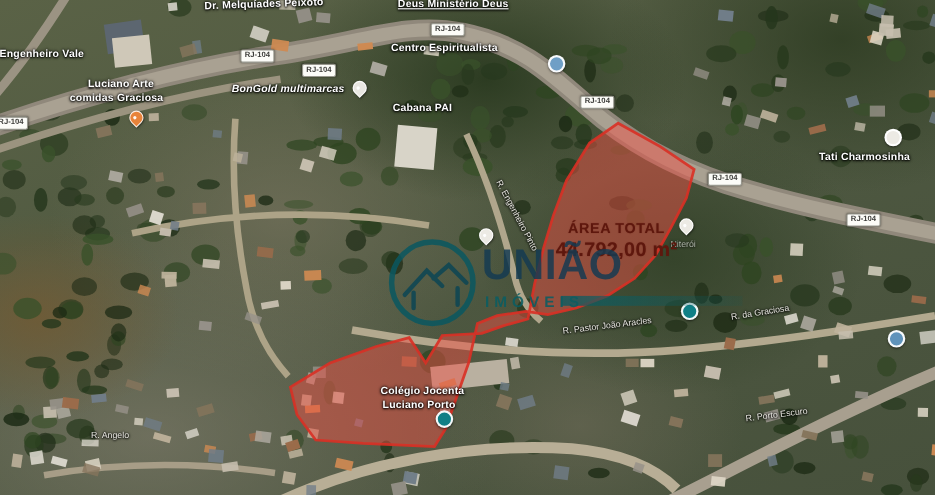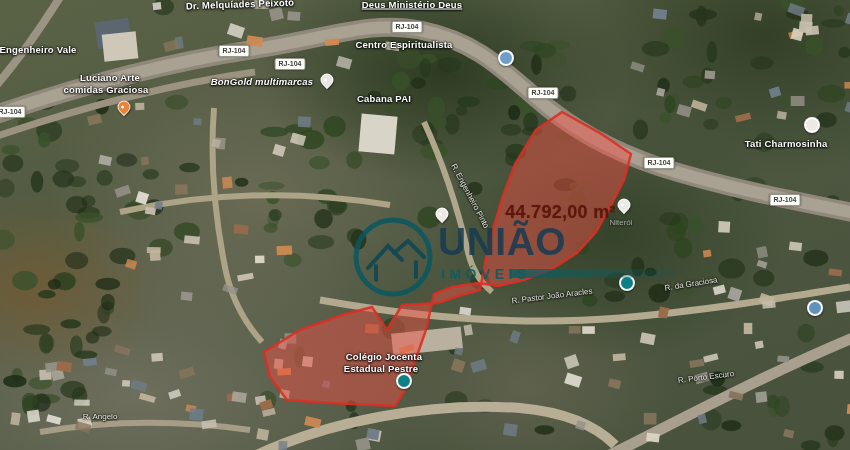--- a/index.html
+++ b/index.html
@@ -433,22 +433,22 @@
       <span class="map-label" style="left: 412px; top: 4px; transform: translate(-50%, -50%) rotate(0deg); text-decoration: underline;">Deus Ministério Deus</span>
       <span class="map-label" style="left: 38px; top: 49px; transform: translate(-50%, -50%) rotate(0deg);">Engenheiro Vale</span>
       <span class="map-label" style="left: 110px; top: 77px; transform: translate(-50%, -50%) rotate(0deg);">Luciano Arte</span>
       <span class="map-label" style="left: 106px; top: 89px; transform: translate(-50%, -50%) rotate(0deg);">comidas Graciosa</span>
       <span class="map-label" style="left: 262px; top: 81px; transform: translate(-50%, -50%) rotate(0deg); font-style: italic;">BonGold multimarcas</span>
       <span class="map-label" style="left: 404px; top: 44px; transform: translate(-50%, -50%) rotate(0deg);">Centro Espiritualista</span>
       <span class="map-label" style="left: 384px; top: 73px; transform: translate(-50%, -50%) rotate(0deg); margin-top: 25px;">Cabana PAI</span>
       <span class="map-label" style="left: 786px; top: 143px; transform: translate(-50%, -50%) rotate(0deg);">Tati Charmosinha</span>
       <span class="faint-label" style="left: 621px; top: 222px; transform: translate(-50%, -50%) rotate(0deg);">Niterói</span>
       <span class="map-label" style="left: 384px; top: 356px; transform: translate(-50%, -50%) rotate(0deg);">Colégio Jocenta</span>
-      <span class="map-label" style="left: 381px; top: 368px; transform: translate(-50%, -50%) rotate(0deg);">Estadual Pestre</span>
-      <span class="street-label" style="left: 100px; top: 416px; transform: translate(-50%, -50%) rotate(0deg);">R. Angelo</span>
+      <span class="map-label" style="left: 381px; top: 368px; transform: translate(-50%, -50%) rotate(0deg);">Luciano Porto</span>
+      <span class="street-label" style="left: 100px; top: 396px; transform: translate(-50%, -50%) rotate(0deg);">R. Angelo</span>
       <span class="street-label" style="left: 552px; top: 296px; transform: translate(-50%, -50%) rotate(-7deg);">R. Pastor João Aracles</span>
       <span class="street-label" style="left: 691px; top: 284px; transform: translate(-50%, -50%) rotate(-9deg);">R. da Graciosa</span>
       <span class="street-label" style="left: 706px; top: 377px; transform: translate(-50%, -50%) rotate(-7deg);">R. Porto Escuro</span>
       <span class="street-label" style="left: 470px; top: 196px; transform: translate(-50%, -50%) rotate(62deg);">R. Engenheiro Pinto</span>
       <span class="road-badge" style="left: 10px; top: 112px;">RJ-104</span>
       <span class="road-badge" style="left: 234px; top: 51px;">RJ-104</span>
       <span class="road-badge" style="left: 290px; top: 64px;">RJ-104</span>
       <span class="road-badge" style="left: 407px; top: 27px;">RJ-104</span>
       <span class="road-badge" style="left: 543px; top: 93px;">RJ-104</span>
       <span class="road-badge" style="left: 659px; top: 163px;">RJ-104</span>
@@ -476,20 +476,21 @@
       </div>
       <div class="pin" style="left: 404px; top: 381px;">
         <div class="circ" style="background: rgb(15, 127, 134);"></div>
       </div>
       <div class="pin" style="left: 815px; top: 308px;">
         <div class="circ" style="background: rgb(95, 147, 187);"></div>
       </div>
     </div>
 
   <div class="area-label">
+    <span class="l1">ÁREA TOTAL</span>
     <span class="l2">44.792,00 m²</span>
   </div>
 
   <div class="watermark">
     <svg class="wm-logo" width="90" height="90">
       <circle cx="45" cy="45" r="37" fill="none" stroke="rgba(10,88,96,.9)" stroke-width="5"></circle>
       <path d="M20,56 L40,34 L54,48 M46,41 L60,29 L76,45 M28,54 L28,68 M68,50 L68,65" fill="none" stroke="rgba(12,70,84,.9)" stroke-width="4" stroke-linecap="round"></path>
     </svg>
     <div class="wm-brand">UNIÃO</div>
     <div class="wm-word">IMÓVEIS</div>

